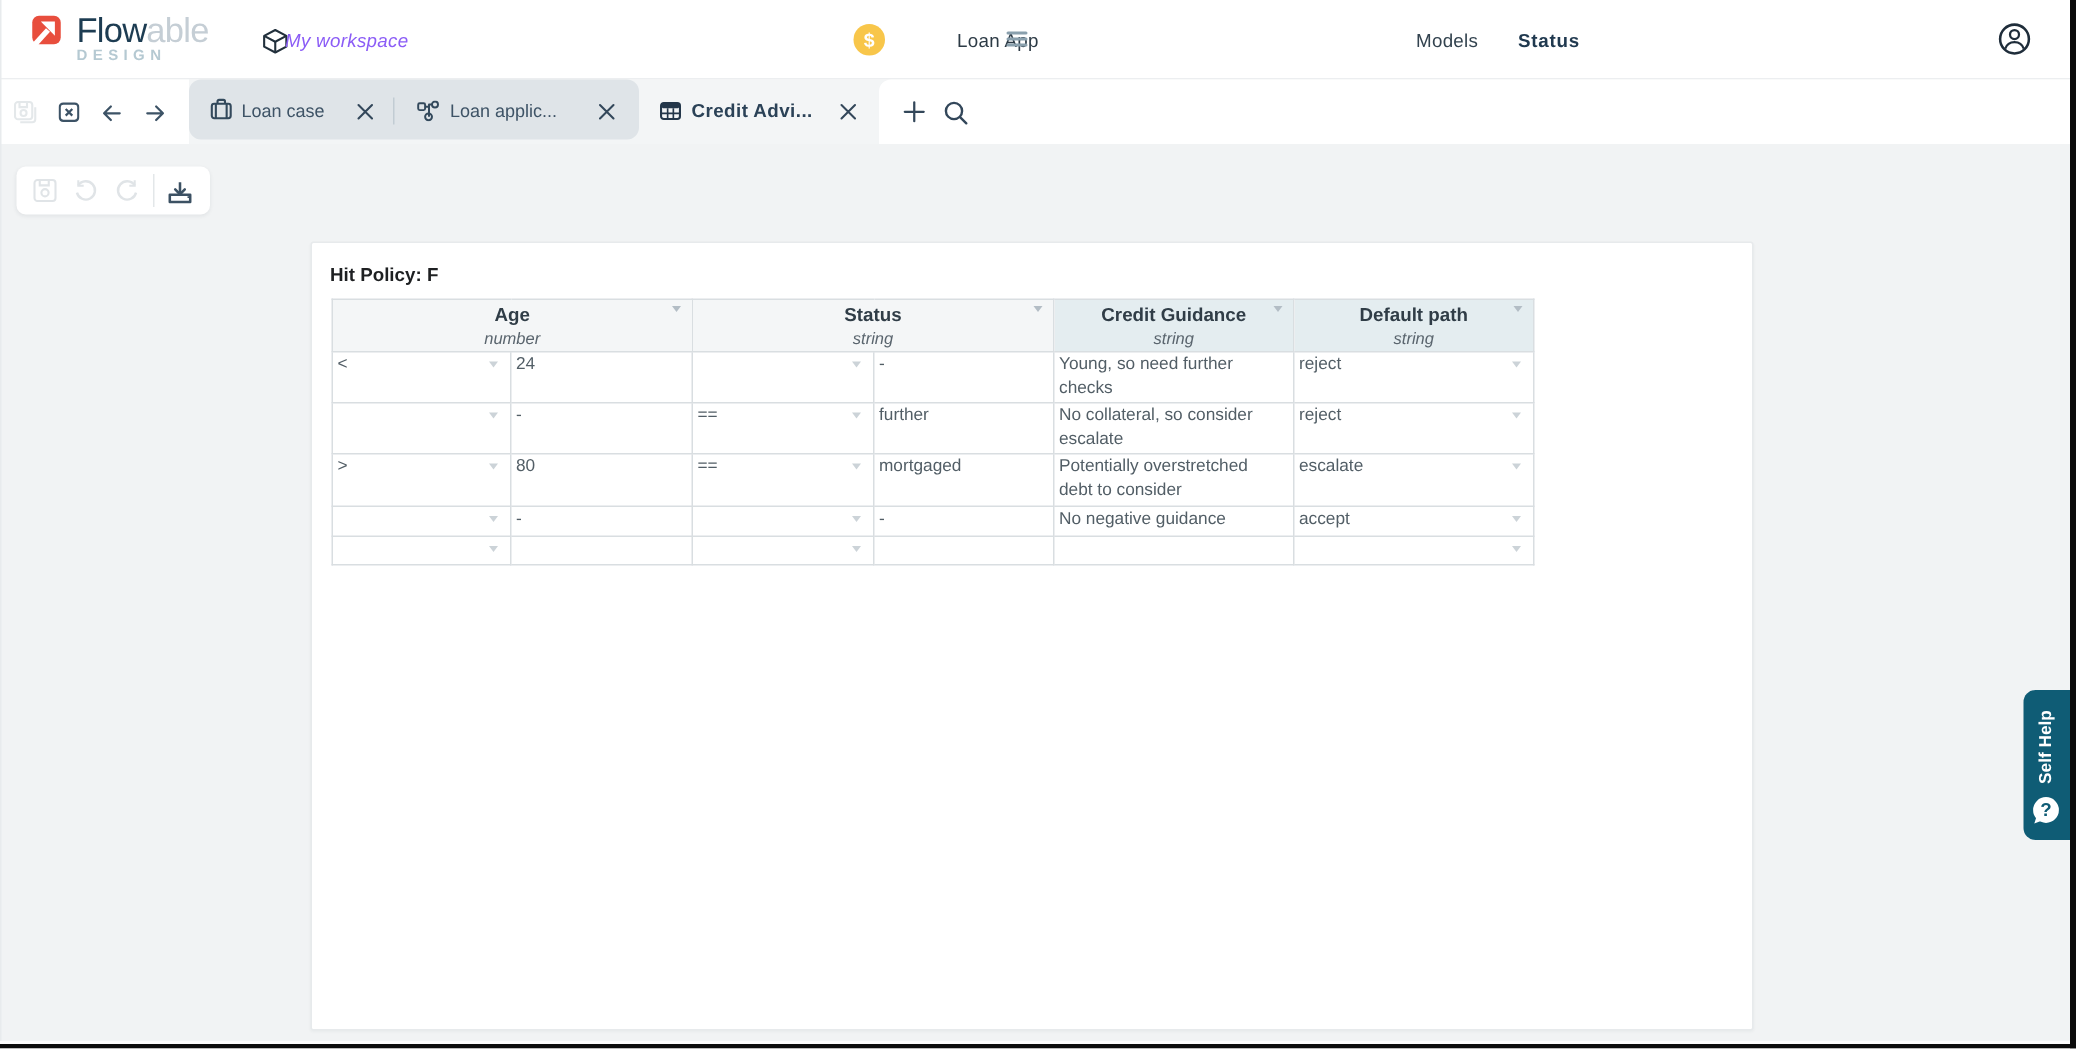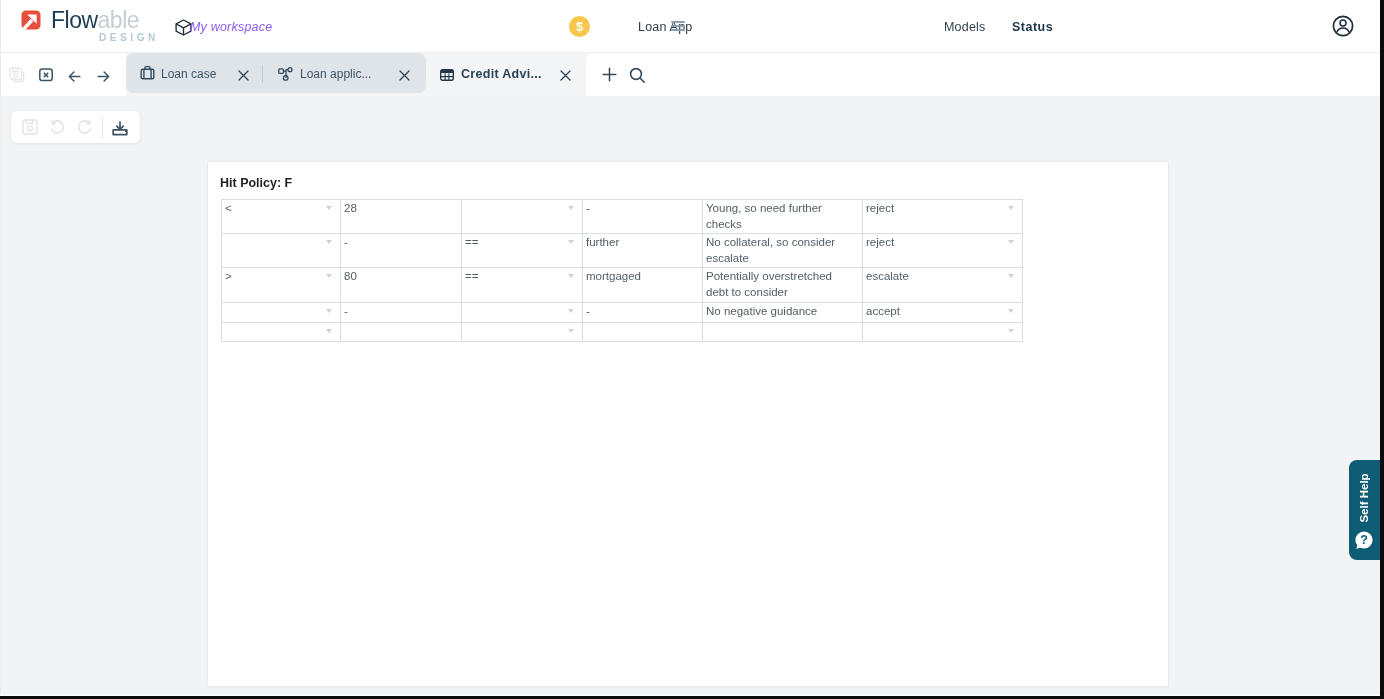--- a/index.html
+++ b/index.html
@@ -7,21 +7,21 @@
   body { font-family:"Liberation Sans", sans-serif; background:#f1f3f4; position:relative; }
   .abs { position:absolute; }
 
   
   #nav { position:absolute; left:0; top:0; width:1384px; height:53px; background:#ffffff; border-bottom:1px solid #eceef0; }
 
   
   #logo-mark { position:absolute; left:21px; top:10px; }
   #logo-text { position:absolute; left:51px; top:7px; font-size:23px; font-weight:normal; letter-spacing:-0.5px; color:#1d3c52; }
   #logo-text .lt { color:#c5ced5; }
-  #logo-design { position:absolute; left:51px; top:32px; font-size:10px; font-weight:bold; letter-spacing:3.6px; color:#b5c9d2;margin-left:48px; }
+  #logo-design { position:absolute; left:51px; top:32px; font-size:10px; font-weight:bold; letter-spacing:3.6px; color:#b5c9d2; }
 
   #ws-icon { position:absolute; left:175px; top:19px; }
   #ws-text { position:absolute; left:190px; top:20px; font-size:12.5px; font-weight:500; color:#8b5cf6; letter-spacing:0.2px;font-style:italic; }
 
   #app-circle { position:absolute; left:569px; top:15.5px; width:21px; height:21px; border-radius:50%; background:#f8c64a; color:#ffffff; font-weight:bold; font-size:13px; text-align:center; line-height:21px; }
   #app-name { position:absolute; left:602px; top:20px; font-size:12.5px; font-weight:500; color:#2c3a45; letter-spacing:0.2px;margin-left:36px; }
   #burger { position:absolute; left:671px; top:21px; width:13.5px; }
   #burger div { height:1.7px; background:#8aa0ad; margin-bottom:2.4px; border-radius:1px; }
 
   #models { position:absolute; left:944px; top:20px; font-size:12.5px; color:#33434f; letter-spacing:0.2px; }
@@ -235,23 +235,45 @@
   <table id="dtable">
     <colgroup>
       <col style="width:119px">
         <col style="width:121px">
       <col style="width:121px">
         <col style="width:120px">
       <col style="width:160px">
         <col style="width:160px">
     </colgroup>
     <tbody>
+        <tr style="height:35px;">
+      <td class="hdr in" colspan="2">
+            <div class="hfilter"></div>
+            <div class="hname">Age</div>
+            <div class="htype">number</div>
+          </td>
+      <td class="hdr in" colspan="2">
+            <div class="hfilter"></div>
+            <div class="hname">Status</div>
+            <div class="htype">string</div>
+          </td>
+      <td class="hdr out">
+            <div class="hfilter"></div>
+            <div class="hname">Credit Guidance</div>
+            <div class="htype">string</div>
+          </td>
+      <td class="hdr out">
+            <div class="hfilter"></div>
+            <div class="hname">Default path</div>
+            <div class="htype">string</div>
+          </td>
+    </tr>
     <tr style="height:34px;">
       <td class="opcell">&lt;<div class="fdrop"></div></td>
-      <td>28</td>
+      <td>24</td>
       <td class="opcell">
             <div class="fdrop"></div>
           </td>
       <td>-</td>
       <td style="white-space:normal;">Young, so need further checks</td>
       <td>reject<div class="fdrop"></div></td>
     </tr>
     <tr style="height:34px;">
       <td class="opcell">
             <div class="fdrop"></div>

